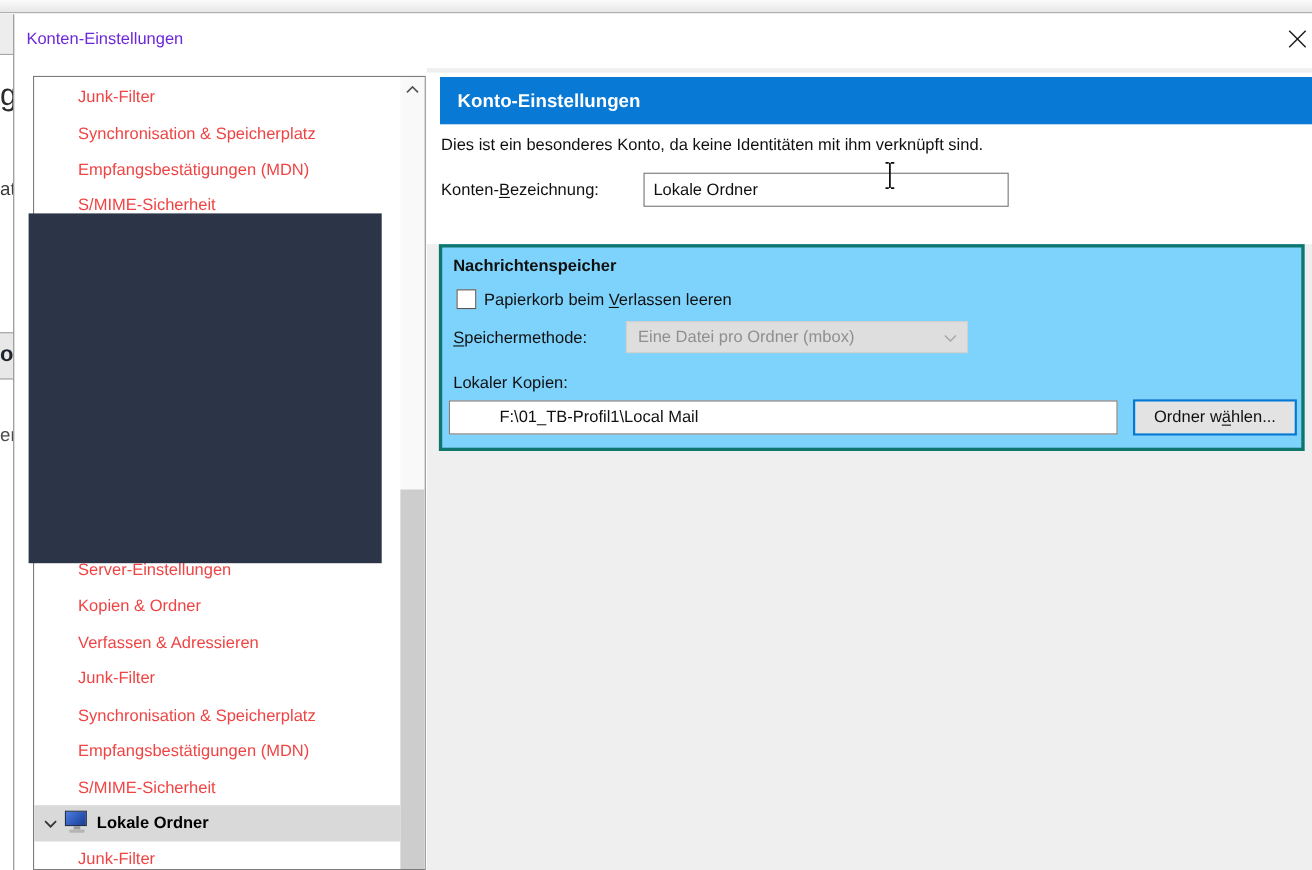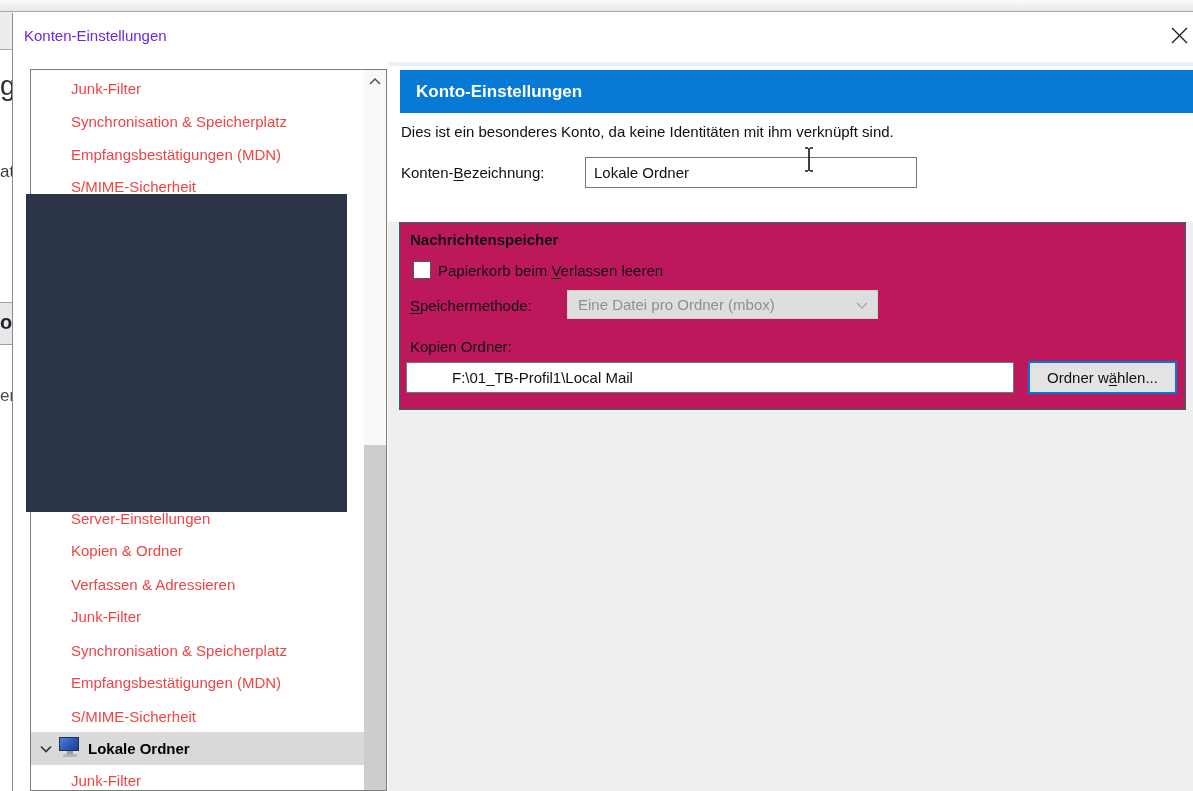--- a/index.html
+++ b/index.html
@@ -101,21 +101,21 @@
     position:absolute; border:1px solid #767676; background:#ffffff;
     font-family:"Liberation Sans", sans-serif; font-size:15px; color:#101010;
     padding:0 8px; outline:none;
   }
   .in-acctname { left:585px; top:157px; width:332px; height:31px; }
   .ibeam { left:801px; top:146px; }
 
   
   .groupbox {
     left:399px; top:222px; width:787px; height:188px;
-    background:#be185d; border:1px solid #0f766e;
+    background:#7dd3fc; border:3px solid #0f766e;
   }
   .gb-title { left:10px; top:8px; font-weight:bold; }
   .checkbox {
     position:absolute; left:13px; top:38px; width:18px; height:18px;
     background:#ffffff; border:1px solid #565656; cursor:pointer;
   }
   .lbl-trash { left:38px; top:39px; }
   .lbl-method { left:10px; top:74px; }
   .select {
     position:absolute; left:167px; top:67px; width:311px; height:29px;
@@ -213,16 +213,16 @@
   <div class="lbl lbl-trash"><span>Papierkorb beim </span><span class="ak">V</span><span>erlassen leeren</span></div>
 
   <div class="lbl lbl-method"><span class="ak">S</span><span>peichermethode:</span></div>
   <div class="select">
     <span>Eine Datei pro Ordner (mbox)</span>
     <svg class="selchev" width="12" height="7" viewBox="0 0 12 7">
       <polyline points="1,1 6,6 11,1" fill="none" stroke="#a8a8a8" stroke-width="1.4"></polyline>
     </svg>
   </div>
 
-  <div class="lbl lbl-localdir">Kopien Ordner:</div>
+  <div class="lbl lbl-localdir">Lokaler Kopien:</div>
   <input class="txtinput in-path" type="text" value="F:\01_TB-Profil1\Local Mail" style="">
   <button class="choosebtn"><span>Ordner w</span><span class="ak">ä</span><span>hlen...</span></button>
 </div>
 
 </body></html>

